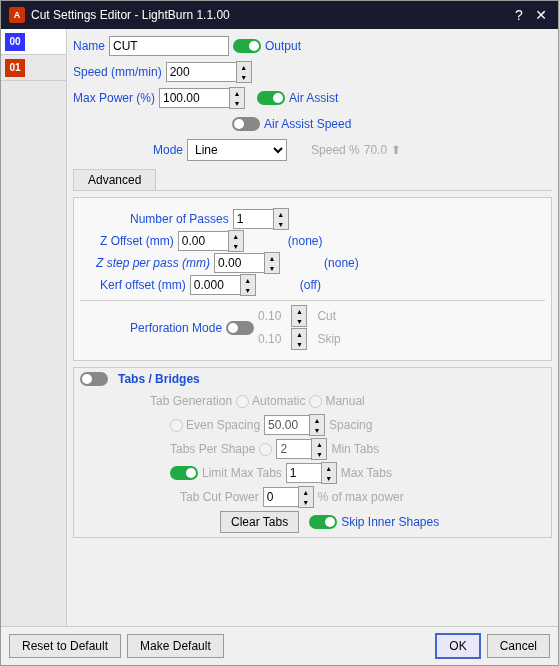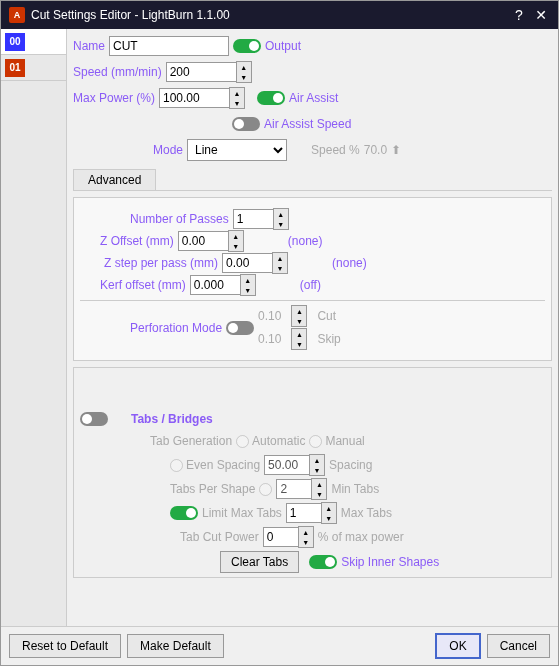--- a/index.html
+++ b/index.html
@@ -104,21 +104,21 @@
       gap: 4px;
       overflow: hidden;
     }
     .row {
       display: flex;
       align-items: center;
       gap: 4px;
       min-height: 22px;
     }
     .label {
-      color: #8b5cf6;
+      color: #1d4ed8;
       white-space: nowrap;
     }
     .input-field {
       height: 20px;
       border: 1px solid #999;
       background: white;
       padding: 1px 3px;
       font-size: 12px;
     }
     .input-wide {
@@ -215,23 +215,22 @@
       margin: 4px 0;
     }
     .tabs-bridges-section {
       border: 1px solid #ccc;
       padding: 4px 6px;
       margin-top: 2px;
     }
     .tabs-header {
       display: flex;
       align-items: center;
-      gap: 23px;
+      gap: 10px;
       margin-bottom: 4px;
-      margin-top: 40px;
     }
     .radio-label {
       display: flex;
       align-items: center;
       gap: 3px;
       cursor: pointer;
     }
     input[type=radio] { width: 13px; height: 13px; }
     .clear-tabs-btn {
       padding: 3px 10px;
@@ -387,21 +386,21 @@
             <input class="spin-input" style="width: 50px;" type="text" value="0.00">
             <div class="spin-btns">
               <button class="spin-btn">▲</button>
               <button class="spin-btn">▼</button>
             </div>
           </div>
           <span class="label" style="margin-left:40px;">(none)</span>
         </div>
 
         <div class="row">
-          <span class="label" style="margin-left:24px;">Z step per pass (mm)</span>
+          <span class="label" style="margin-left:16px;font-style:italic;">Z step per pass (mm)</span>
           <div class="spin-group">
             <input class="spin-input" style="width: 50px;" type="text" value="0.00">
             <div class="spin-btns">
               <button class="spin-btn">▲</button>
               <button class="spin-btn">▼</button>
             </div>
           </div>
           <span class="label" style="margin-left:40px;">(none)</span>
         </div>
 

